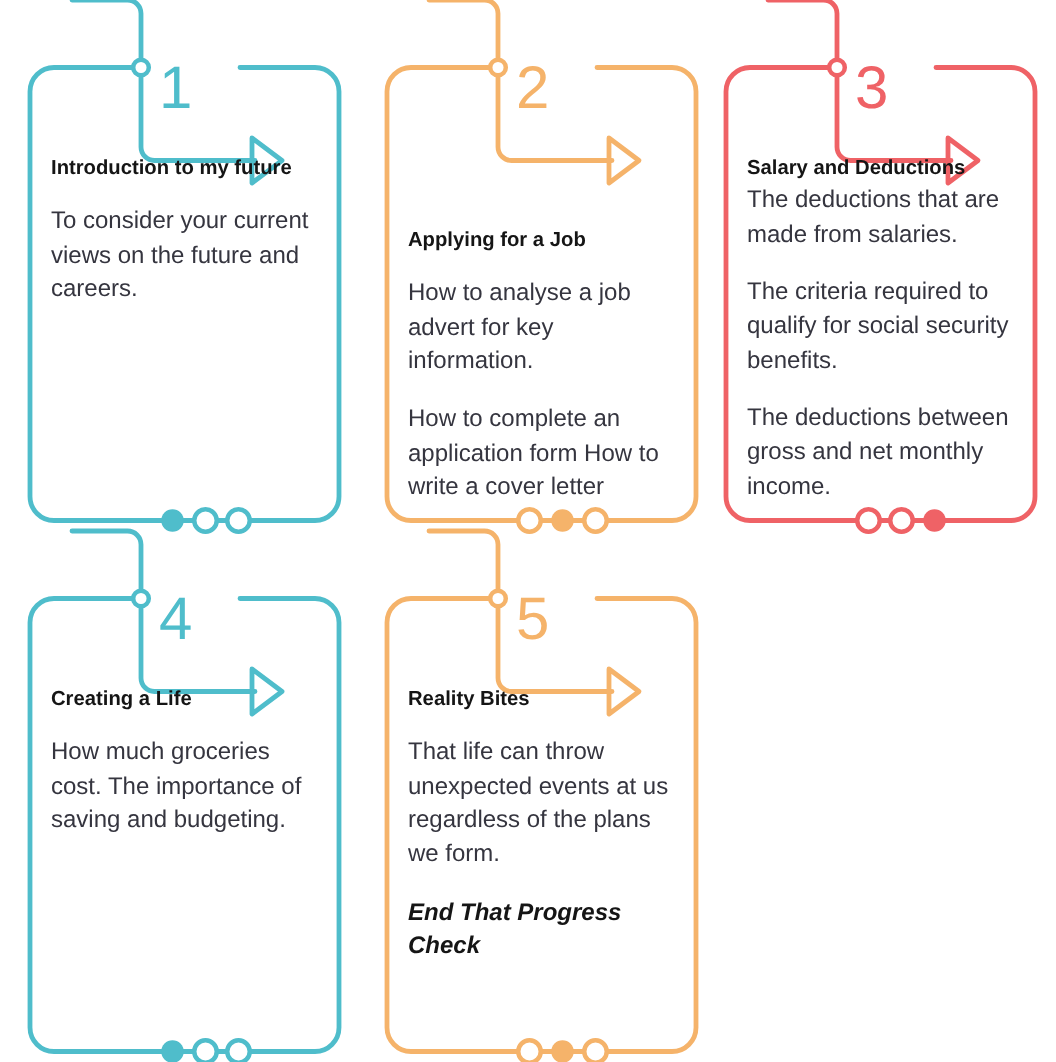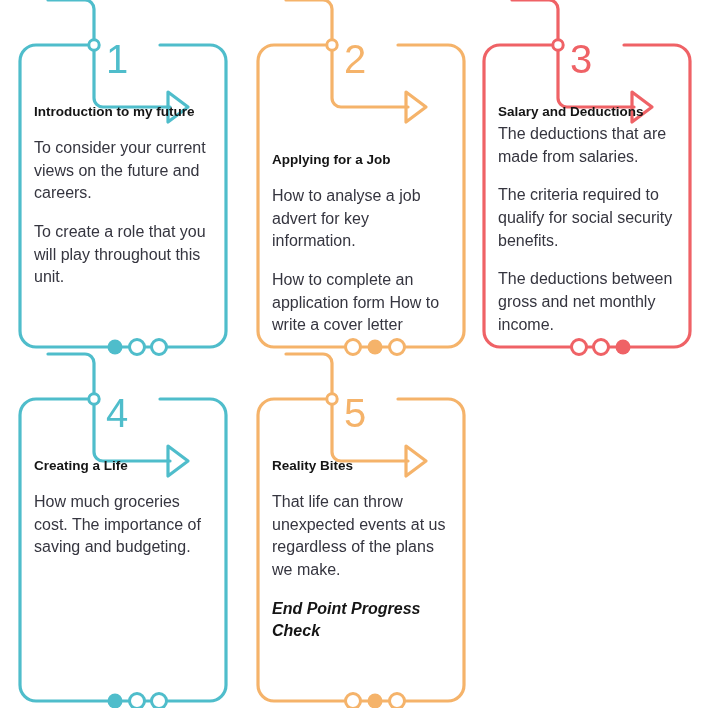--- a/index.html
+++ b/index.html
@@ -66,21 +66,20 @@
         <circle cx="74" cy="0" r="5.2" fill="#ffffff" stroke="#4FBDCB" stroke-width="3"></circle>
         <path fill="none" stroke="#4FBDCB" stroke-width="3.2" stroke-linejoin="round" d="M 148 47 L 168 62 L 148 77 Z"></path>
         <circle cx="95" cy="302" r="7.5" fill="#4FBDCB" stroke="#4FBDCB" stroke-width="0"></circle>
         <circle cx="117" cy="302" r="7.5" fill="#ffffff" stroke="#4FBDCB" stroke-width="3"></circle>
         <circle cx="139" cy="302" r="7.5" fill="#ffffff" stroke="#4FBDCB" stroke-width="3"></circle>
       </svg>
       <div class="num" style="color: rgb(79, 189, 203); left: 86px; top: -6px;">1</div>
       <div class="content" style="top: 58px;">
         <div class="title">Introduction to my future</div>
         <p class="para">To consider your current views on the future and careers.</p>
-        <p class="para">To create a role that you will play throughout this unit.</p>
       </div>
     </div>
     <div class="card" style="left: 258px; top: 45px; width: 206px; height: 302px;">
       <svg class="frame" viewBox="0 0 206 302" preserveAspectRatio="none">
         <path fill="none" stroke="#F5B36A" stroke-width="3.2" stroke-linecap="round" stroke-linejoin="round" d="M 140 0 H 190 A 16 16 0 0 1 206 16 V 286 A 16 16 0 0 1 190 302 H 16 A 16 16 0 0 1 0 286 V 16 A 16 16 0 0 1 16 0 H 74"></path>
         <path fill="none" stroke="#F5B36A" stroke-width="3.2" stroke-linecap="round" stroke-linejoin="round" d="M 28 -45 H 65 A 9 9 0 0 1 74 -36 V 53 A 9 9 0 0 0 83 62 H 150"></path>
         <circle cx="74" cy="0" r="5.2" fill="#ffffff" stroke="#F5B36A" stroke-width="3"></circle>
         <path fill="none" stroke="#F5B36A" stroke-width="3.2" stroke-linejoin="round" d="M 148 47 L 168 62 L 148 77 Z"></path>
         <circle cx="95" cy="302" r="7.5" fill="#ffffff" stroke="#F5B36A" stroke-width="3"></circle>
         <circle cx="117" cy="302" r="7.5" fill="#F5B36A" stroke="#F5B36A" stroke-width="0"></circle>
@@ -133,17 +132,17 @@
         <path fill="none" stroke="#F5B36A" stroke-width="3.2" stroke-linecap="round" stroke-linejoin="round" d="M 28 -45 H 65 A 9 9 0 0 1 74 -36 V 53 A 9 9 0 0 0 83 62 H 150"></path>
         <circle cx="74" cy="0" r="5.2" fill="#ffffff" stroke="#F5B36A" stroke-width="3"></circle>
         <path fill="none" stroke="#F5B36A" stroke-width="3.2" stroke-linejoin="round" d="M 148 47 L 168 62 L 148 77 Z"></path>
         <circle cx="95" cy="302" r="7.5" fill="#ffffff" stroke="#F5B36A" stroke-width="3"></circle>
         <circle cx="117" cy="302" r="7.5" fill="#F5B36A" stroke="#F5B36A" stroke-width="0"></circle>
         <circle cx="139" cy="302" r="7.5" fill="#ffffff" stroke="#F5B36A" stroke-width="3"></circle>
       </svg>
       <div class="num" style="color: rgb(245, 179, 106); left: 86px; top: -6px;">5</div>
       <div class="content" style="top: 58px;">
         <div class="title">Reality Bites</div>
-        <p class="para">That life can throw unexpected events at us regardless of the plans we make.</p>
-        <p class="para bi">End Point Progress Check</p>
+        <p class="para">That life can throw unexpected events at us regardless of the plans we form.</p>
+        <p class="para bi">End That Progress Check</p>
       </div>
     </div>
   </div>
 
 </body></html>

